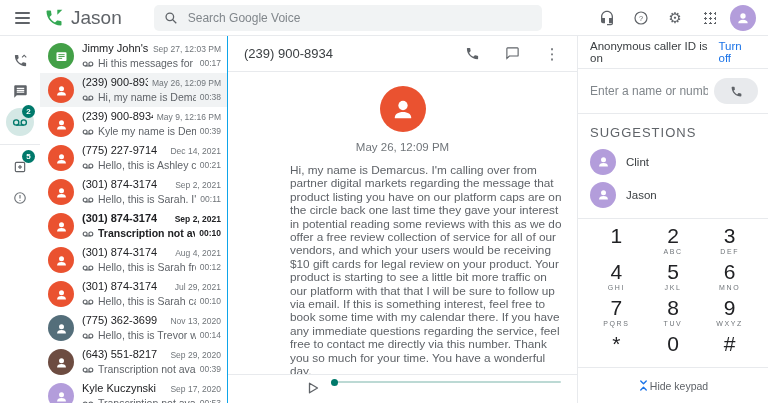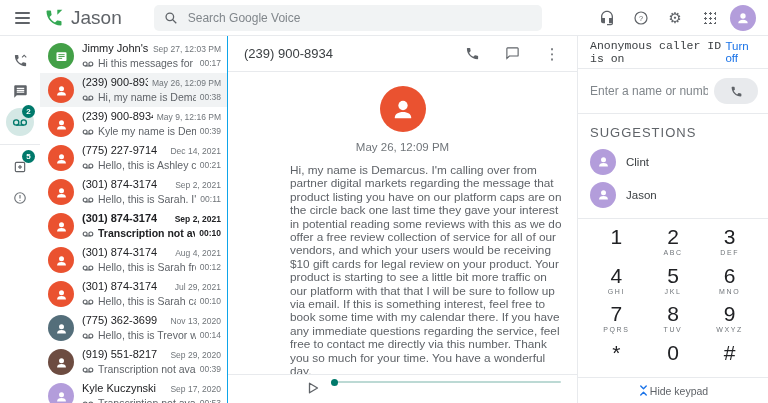--- a/index.html
+++ b/index.html
@@ -78,39 +78,39 @@
   .play-btn { border:none; background:none; cursor:pointer; padding:0; margin-top:1px; }
   .track-wrap { flex:1; }
   .track { position:relative; height:2px; background:#bcd9d4; border-radius:1px; cursor:pointer; }
   .thumb { position:absolute; left:0; top:-2.5px; width:7px; height:7px; border-radius:50%; background:#00796b; }
   .times { display:flex; justify-content:space-between; font-size:8.5px; color:#70757a; margin-top:20px; }
 
   
   .right-panel { width:191px; flex:none; border-left:1px solid #e8eaed; display:flex; flex-direction:column; }
   .anon-banner { height:33px; flex:none; display:flex; align-items:center; justify-content:space-between;
     padding:0 12px; border-bottom:1px solid #e8eaed; }
-  .anon-text { font-size:11.5px; color:#3c4043; font-weight:500;font-family:Liberation Mono, monospace; }
+  .anon-text { font-size:11.5px; color:#3c4043; font-weight:500; }
   .turn-off { font-size:11.5px; color:#1a73e8; font-weight:500; text-decoration:none; cursor:pointer; }
   .dial-row { flex:none; display:flex; align-items:center; padding:9px 10px 9px 12px; border-bottom:1px solid #e8eaed; }
   .dial-row input { flex:1; min-width:0; border:none; outline:none; font-size:12px; color:#202124; }
   .dial-row input::placeholder { color:#80868b; }
   .call-pill { flex:none; width:44px; height:26px; border:none; border-radius:13px; background:#e8eaed;
     display:flex; align-items:center; justify-content:center; cursor:pointer; margin-left:6px; }
   .sugg-label { flex:none; font-size:13px; letter-spacing:1px; color:#5f6368; font-weight:500; padding:11px 12px 5px; }
   .sugg-row { flex:none; height:33px; display:flex; align-items:center; padding:0 12px; cursor:pointer; }
   .sugg-avatar { width:26px; height:26px; border-radius:50%; background:#b39ddb; margin-right:10px;
     display:flex; align-items:center; justify-content:center; }
   .sugg-avatar svg { width:15px; height:15px; }
   .sugg-name { font-size:11.5px; color:#3c4043; }
   .keypad { flex:1; display:grid; grid-template-columns:repeat(3,1fr); border-top:1px solid #e8eaed;
     margin-top:7px; padding:4px 10px 0; }
   .key { display:flex; flex-direction:column; align-items:center; justify-content:center; cursor:pointer; }
   .key-digit { font-size:21px; font-weight:300; color:#202124; line-height:22px; }
   .key-letters { font-size:7px; color:#70757a; letter-spacing:1.6px; height:9px; margin-top:1px; }
-  .hide-row { flex:none; height:26px; border-top:1px solid #e8eaed; display:flex; align-items:center;
+  .hide-row { flex:none; height:36px; border-top:1px solid #e8eaed; display:flex; align-items:center;
     justify-content:center; gap:1px; cursor:pointer; background:none; border-left:none; border-right:none; border-bottom:none; width:100%; }
   .hide-label { font-size:10.5px; color:#5f6368; }
 </style>
 </head>
 <body>
 
 <header class="topbar">
   <button class="hamburger">
     <span></span>
       <span></span>
@@ -430,21 +430,21 @@
       <div class="vm-row">
         <div class="vm-avatar" data-avatar="person" style="background: rgb(109, 76, 65);">
           <svg class="glyph-person" viewBox="0 0 24 24" fill="#ffffff">
             <circle cx="12" cy="9" r="4"></circle>
             <path d="M12 14.5c-4.2 0-7 2.1-7 4.5v1h14v-1c0-2.4-2.8-4.5-7-4.5z"></path>
           </svg>
 
         </div>
         <div class="vm-text">
           <div class="l1">
-            <span class="vm-name">(919) 551-8217</span>
+            <span class="vm-name">(643) 551-8217</span>
             <span class="vm-date">Sep 29, 2020</span>
           </div>
           <div class="l2">
             <svg class="oo" width="12" height="8" viewBox="0 0 19 12" fill="none" stroke="#5f6368" stroke-width="1.8">
               <circle cx="5" cy="6" r="3.1"></circle>
               <circle cx="14" cy="6" r="3.1"></circle>
               <line x1="5" y1="9.1" x2="14" y2="9.1"></line>
             </svg>
             <span class="vm-preview">Transcription not available</span>
             <span class="vm-dur">00:39</span>

